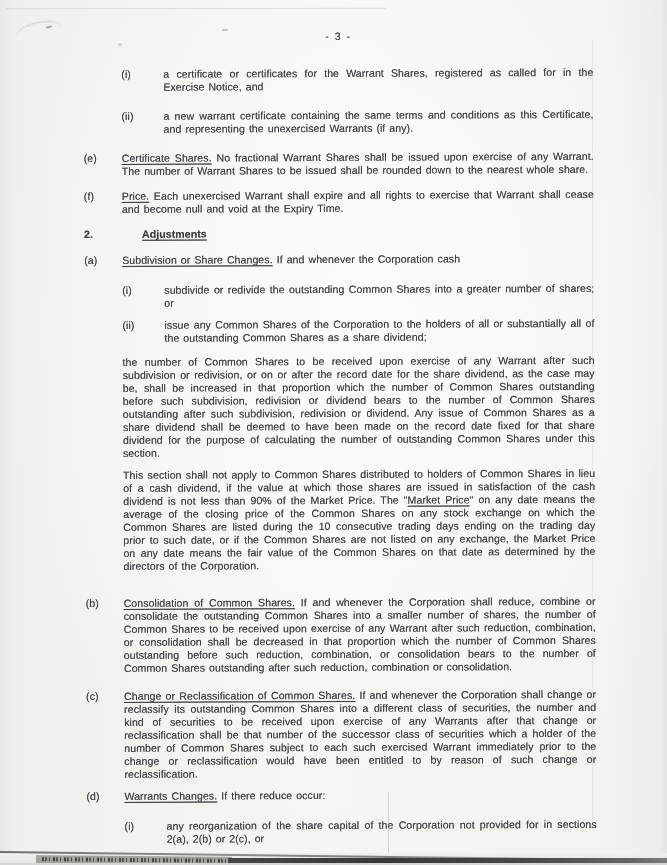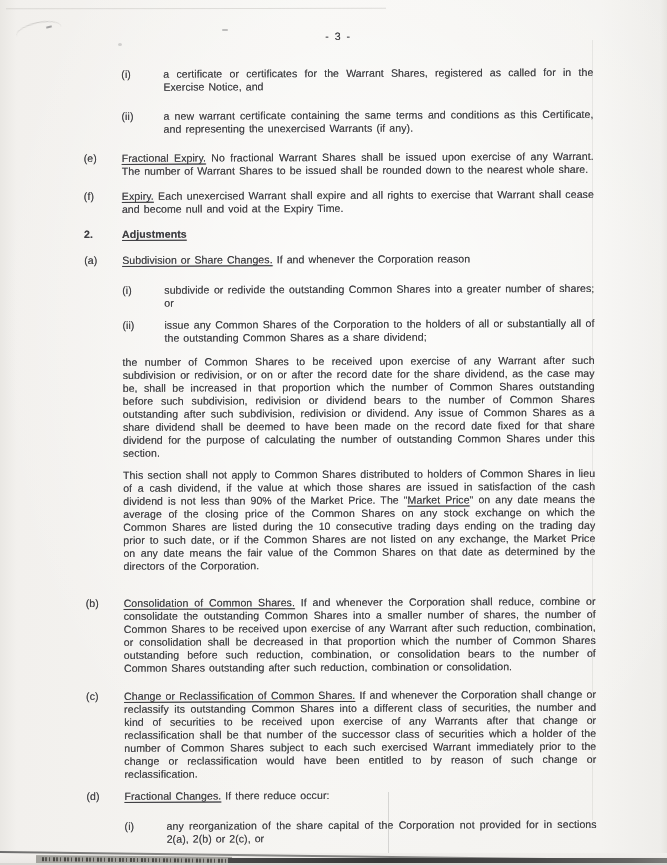--- a/index.html
+++ b/index.html
@@ -71,39 +71,39 @@
       <span class="just">a certificate or certificates for the Warrant Shares, registered as called for in the Exercise Notice, and</span>
     </div>
 
     <div class="indent1 mb16">
       <span>(ii)</span>
       <span class="just">a new warrant certificate containing the same terms and conditions as this Certificate, and representing the unexercised Warrants (if any).</span>
     </div>
 
     <div class="row mb12">
       <span>(e)</span>
-      <span class="just"><span class="u">Fractional Expiry.</span>
+      <span class="just"><span class="u">Certificate Shares.</span>
         <span>No fractional Warrant Shares shall be issued upon exercise of any Warrant. The number of Warrant Shares to be issued shall be rounded down to the nearest whole share.</span></span>
     </div>
 
     <div class="row mb12">
       <span>(f)</span>
-      <span class="just"><span class="u">Expiry.</span>
+      <span class="just"><span class="u">Price.</span>
         <span>Each unexercised Warrant shall expire and all rights to exercise that Warrant shall cease and become null and void at the Expiry Time.</span></span>
     </div>
 
     <div class="row mb13">
       <span class="b">2.</span>
-      <span class="b u" style="justify-self:start;">Adjustments</span>
+      <span class="b u" style="justify-self:start;margin-left:20px;">Adjustments</span>
     </div>
 
     <div class="row mb17">
       <span>(a)</span>
       <span><span class="u">Subdivision or Share Changes.</span>
-        <span>If and whenever the Corporation reason</span></span>
+        <span>If and whenever the Corporation cash</span></span>
     </div>
 
     <div class="indent1 mb9">
       <span>(i)</span>
       <span class="just">subdivide or redivide the outstanding Common Shares into a greater number of shares; or</span>
     </div>
 
     <div class="indent1 mb11">
       <span>(ii)</span>
       <span class="just">issue any Common Shares of the Corporation to the holders of all or substantially all of the outstanding Common Shares as a share dividend;</span>
@@ -120,21 +120,21 @@
     </div>
 
     <div class="row mb9">
       <span>(c)</span>
       <span class="just"><span class="u">Change or Reclassification of Common Shares.</span>
         <span>If and whenever the Corporation shall change or reclassify its outstanding Common Shares into a different class of securities, the number and kind of securities to be received upon exercise of any Warrants after that change or reclassification shall be that number of the successor class of securities which a holder of the number of Common Shares subject to each such exercised Warrant immediately prior to the change or reclassification would have been entitled to by reason of such change or reclassification.</span></span>
     </div>
 
     <div class="row mb17">
       <span>(d)</span>
-      <span><span class="u">Fractional Changes.</span>
+      <span><span class="u">Warrants Changes.</span>
         <span>If there reduce occur:</span></span>
     </div>
 
     <div class="indent1">
       <span>(i)</span>
       <span class="just">any reorganization of the share capital of the Corporation not provided for in sections 2(a), 2(b) or 2(c), or</span>
     </div>
 
   </div>
 

